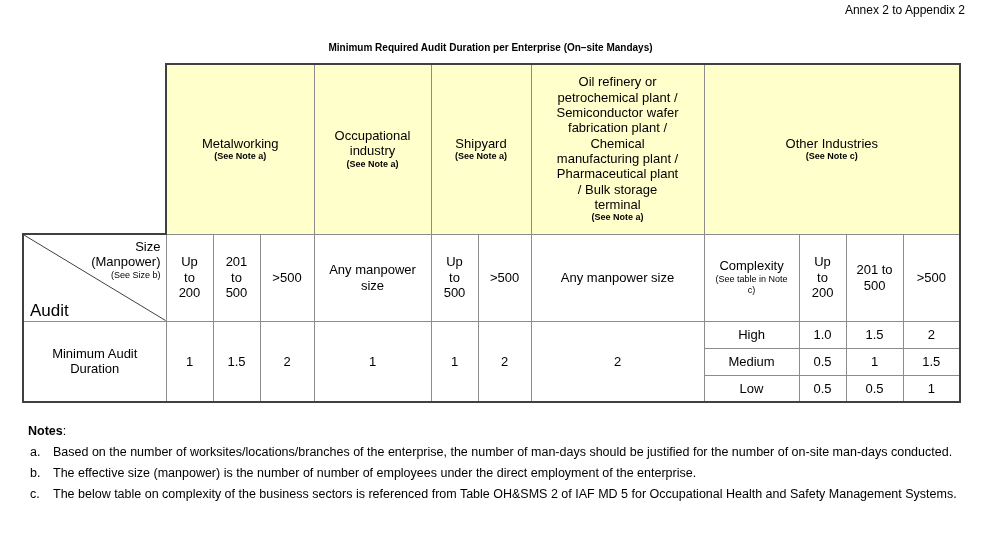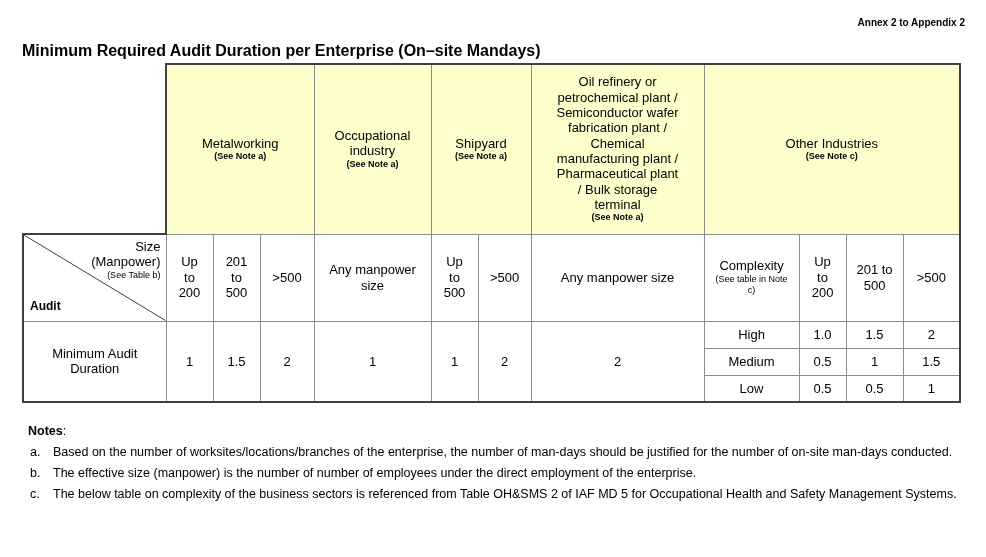--- a/index.html
+++ b/index.html
@@ -9,28 +9,28 @@
     color: #000;
   }
   .page {
     position: relative;
     width: 986px; height: 557px;
     background: #fff;
     overflow: hidden;
   }
   .annex-label {
     position: absolute;
-    top: 17px; right: 21px;
+    top: 3px; right: 21px;
+    font-size: 12px; font-weight: normal;
+  }
+  .table-title {
+    position: absolute;
+    top: 42px; left: 22px; width: 937px;
+    text-align: center;
     font-size: 10px; font-weight: bold;
-  }
-  .table-title {
-    position: absolute;
-    top: 42px; left: 22px; width: 937px;
-    text-align: left;
-    font-size: 16px; font-weight: bold;
   }
   table.audit {
     position: absolute;
     top: 63px; left: 22px;
     width: 937px;
     border-collapse: collapse;
     table-layout: fixed;
   }
   table.audit td, table.audit th {
     border: 1px solid #8c8c8c;
@@ -53,21 +53,21 @@
   .b-left   { border-left: 2px solid #404040 !important; }
   .b-right  { border-right: 2px solid #404040 !important; }
   .b-bottom { border-bottom: 2px solid #404040 !important; }
   .corner { position: relative; padding: 0 !important; }
   .corner svg { position: absolute; left: 0; top: 0; width: 100%; height: 100%; display: block; }
   .corner-size {
     position: absolute; top: 4px; right: 5px;
     text-align: right; font-size: 13px; line-height: 1.18;
   }
   .corner-size-note { display: block; font-size: 9px; line-height: 1.2; }
-  .corner-audit { position: absolute; bottom: 8px; left: 6px; font-size: 12px; font-weight: bold; }
+  .corner-audit { position: absolute; bottom: 0; left: 6px; font-size: 17px; }
   .size-cell { line-height: 1.2; }
   .cplx-label { display: block; font-size: 13px; line-height: 1.2; }
   .cplx-note { display: block; font-size: 9px; line-height: 1.25; }
   .data-cell { font-size: 13px; }
   .notes {
     position: absolute;
     left: 28px; top: 421px; width: 934px;
     font-size: 12.5px; line-height: 1.67;
   }
   .notes-heading .bold { font-weight: bold; }
@@ -135,21 +135,21 @@
     </tr>
 
     <tr class="r2">
       <td class="corner b-top b-left">
         <svg viewBox="0 0 100 100" preserveAspectRatio="none">
           <line x1="0" y1="0" x2="100" y2="100" stroke="#404040" stroke-width="1" vector-effect="non-scaling-stroke"></line>
         </svg>
         <div class="corner-size">
           <span class="multiline">Size
 (Manpower)</span>
-          <span class="corner-size-note">(See Table b)</span>
+          <span class="corner-size-note">(See Size b)</span>
         </div>
         <div class="corner-audit">Audit</div>
       </td>
       <td class="size-cell multiline">Up
 to
 200</td>
       <td class="size-cell multiline">201
 to
 500</td>
       <td class="size-cell">&gt;500</td>

